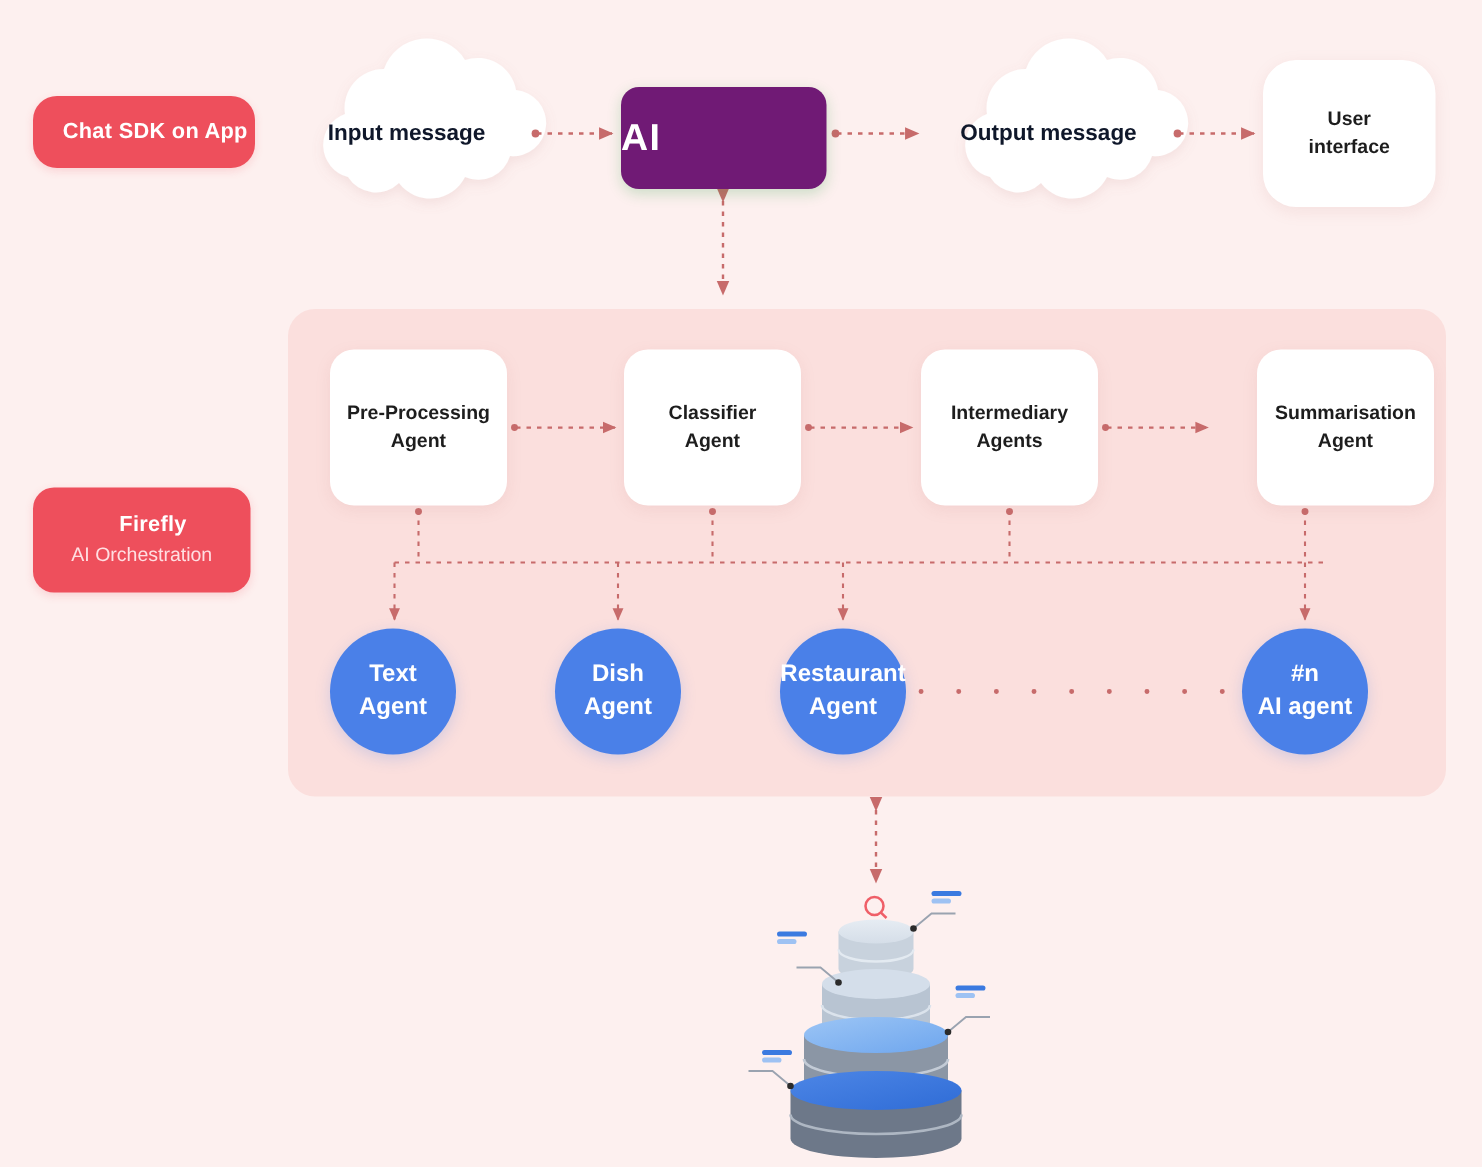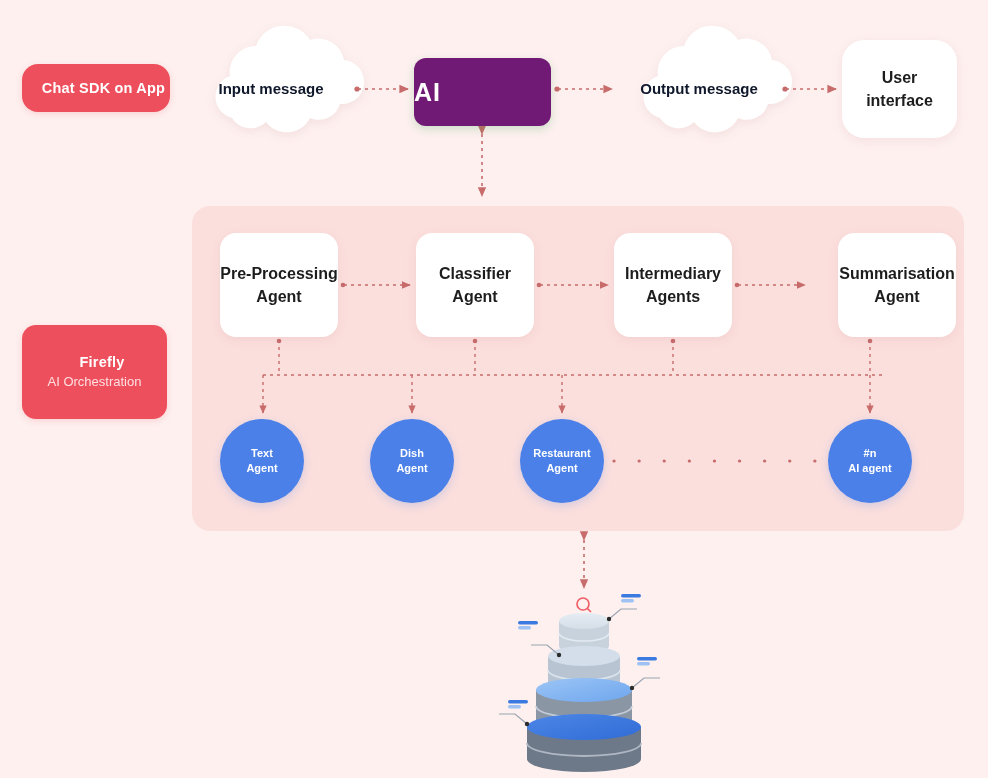--- a/index.html
+++ b/index.html
@@ -19,34 +19,34 @@
     border-radius:14px;
     color:#ffffff;
     text-align:center;
     display:flex;flex-direction:column;align-items:center;justify-content:center;
     box-shadow:0 2px 6px rgba(238,79,92,.18);
   }
   .side-label .ttl{font-weight:bold;font-size:14.5px;letter-spacing:.2px;line-height:1.25;margin-left:15px;}
   .side-label .sub{font-size:13px;color:#ffdfe2;line-height:1.35;margin-top:2px;}
 
   #lbl-chat{left:22px;top:64px;width:148px;height:48px;border-radius:16px;}
-  #lbl-firefly{left:22px;top:325px;width:145px;height:94px;}
+  #lbl-firefly{left:22px;top:325px;width:145px;height:70px;}
   #lbl-backend{left:22px;top:643px;width:145px;height:76px;}
 
   
   #firefly-panel{
     position:absolute;left:192px;top:206px;width:772px;height:325px;
     background:#fbdfdd;border-radius:18px;
   }
 
   
   .card{
     position:absolute;background:#ffffff;border-radius:16px;
     display:flex;align-items:center;justify-content:center;
-    text-align:center;font-size:16px;font-weight:bold;color:#1d1d1d;
+    text-align:center;font-size:13px;font-weight:bold;color:#1d1d1d;
     line-height:1.45;box-shadow:0 3px 10px rgba(190,120,120,.13);
   }
   #card-ui{left:842px;top:40px;width:115px;height:98px;border-radius:22px;font-weight:bold;}
   .agent-card{top:233px;width:118px;height:104px;}
   #agent-0{left:220px;}
   #agent-1{left:416px;}
   #agent-2{left:614px;}
   #agent-3{left:838px;}
 
   
@@ -67,21 +67,21 @@
     pointer-events:none;
   }
   #cloud-in{left:192px;top:38px;width:158px;height:100px;}
   #cloud-out{left:620px;top:38px;width:158px;height:100px;}
 
   
   .circle{
     position:absolute;width:84px;height:84px;border-radius:50%;
     background:#4a80e8;
     display:flex;align-items:center;justify-content:center;text-align:center;
-    color:#ffffff;font-size:11px;font-weight:bold;line-height:1.35;
+    color:#ffffff;font-size:16px;font-weight:bold;line-height:1.35;
     box-shadow:0 3px 10px rgba(74,128,232,.22);
   }
   .circle.row{top:419px;}
   #circle-0{left:220px;}
   #circle-1{left:370px;}
   #circle-2{left:520px;}
   #circle-3{left:828px;}
 
   svg.ov{position:absolute;left:0;top:0;width:988px;height:778px;pointer-events:none;}
 </style>

